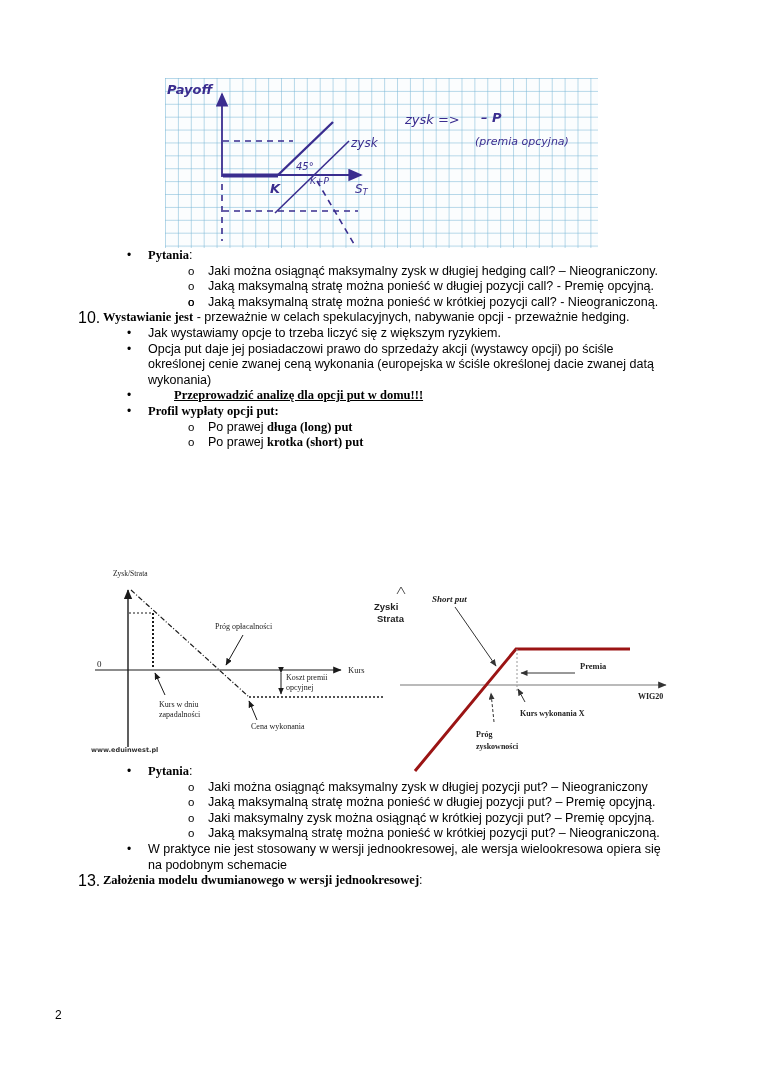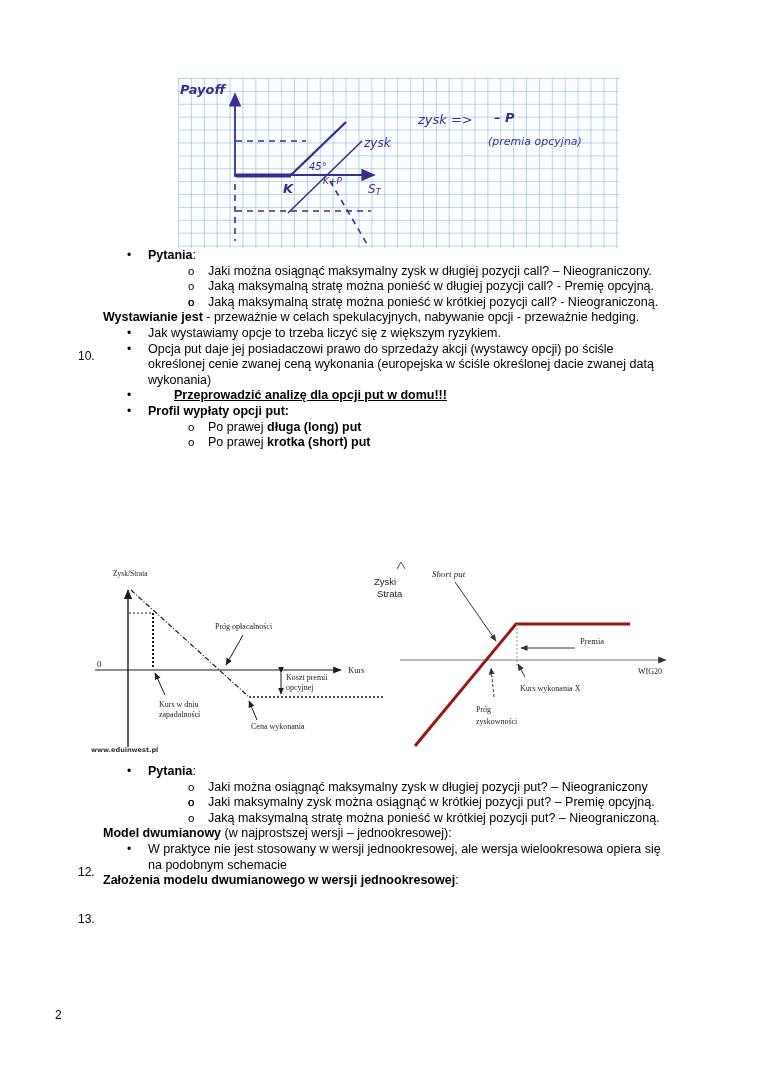--- a/index.html
+++ b/index.html
@@ -3,43 +3,42 @@
 <meta charset="utf-8">
 <style>
   html,body{margin:0;padding:0;}
   body{
     width:760px;height:1075px;background:#ffffff;position:relative;
     font-family:"Liberation Sans","DejaVu Sans",sans-serif;
     font-size:12.5px;color:#000;overflow:hidden;
   }
   
   .sketch{
-    position:absolute;left:178px;top:78px;width:433px;height:170px;
+    position:absolute;left:165px;top:78px;width:433px;height:170px;
     background-color:#fbfdfe;
     background-image:
       linear-gradient(to right, rgba(125,185,215,.55) 1px, transparent 1px),
       linear-gradient(to bottom, rgba(125,185,215,.55) 1px, transparent 1px);
     background-size:12.9px 12.9px;
-    padding-left:8px;
   }
   .sketch svg{position:absolute;left:0;top:0;}
   .ink{stroke:#3a2d8f;fill:none;}
   .ink-t{fill:#3a2d8f;font-family:"DejaVu Sans",sans-serif;font-style:italic;}
 
   
   .doc-block{position:absolute;left:0;width:760px;line-height:15.6px;}
   .row{position:relative;}
   .m{position:absolute;top:0;}
   .lvl-b > .m{left:127px;font-size:12px;}
   .lvl-b > .t{display:block;margin-left:148px;width:513px;}
   .lvl-o > .m{left:188px;font-size:11.5px;}
   .lvl-o > .t{display:block;margin-left:208px;width:455px;}
-  .lvl-n > .m{left:78px;font-size:12px;margin-top:39px;}
+  .lvl-n > .m{left:78px;font-size:16px;}
   .lvl-n > .t{display:block;margin-left:103px;width:580px;}
-  b{font-weight:bold;}
+  b{font-weight:bold;font-family:Liberation Serif, serif;}
   .ul-line{text-decoration:underline;margin-left:26px;}
 
   .chart{position:absolute;}
   .pageno{position:absolute;left:55px;top:1008px;font-size:12px;}
 </style>
 </head>
 <body>
 
 <div class="sketch">
   <svg width="433" height="170" viewBox="0 0 433 170">
@@ -75,21 +74,21 @@
   </svg>
 </div>
 
 <div class="doc-block" style="top:248px;">
   <div class="row lvl-b">
     <span class="m">•</span>
     <span class="t"><b>Pytania</b><span>:</span></span>
   </div>
   <div class="row lvl-o">
     <span class="m">o</span>
-    <span class="t">Jaki można osiągnąć maksymalny zysk w długiej pozycji call? – Nieograniczony.</span>
+    <span class="t">Jaki można osiągnąć maksymalny zysk w długiej hedging call? – Nieograniczony.</span>
   </div>
   <div class="row lvl-o">
     <span class="m">o</span>
     <span class="t">Jaką maksymalną stratę można ponieść w długiej pozycji call? - Premię opcyjną.</span>
   </div>
   <div class="row lvl-o">
     <span class="m">o</span>
   </div>
   <div class="row lvl-o">
     <span class="m">o</span>
@@ -156,21 +155,21 @@
     <text x="130" y="66" font-family="Liberation Serif,serif" font-size="8" fill="#222">Próg opłacalności</text>
     <text x="201" y="117" font-family="Liberation Serif,serif" font-size="8" fill="#222">Koszt premii</text>
     <text x="201" y="127" font-family="Liberation Serif,serif" font-size="8" fill="#222">opcyjnej</text>
     <text x="74" y="144" font-family="Liberation Serif,serif" font-size="8" fill="#222">Kurs w dniu</text>
     <text x="74" y="154" font-family="Liberation Serif,serif" font-size="8" fill="#222">zapadalności</text>
     <text x="166" y="166" font-family="Liberation Serif,serif" font-size="8" fill="#222">Cena wykonania</text>
     <text x="6" y="189" font-family="DejaVu Sans,sans-serif" font-size="6.5" font-weight="bold" fill="#333">www.eduinwest.pl</text>
   </svg>
 </div>
 
-<div class="chart" style="left:370px;top:556px;width:312px;height:200px;">
+<div class="chart" style="left:370px;top:581px;width:312px;height:200px;font-weight:bold;">
   <svg width="312" height="200" viewBox="0 0 312 200">
     <defs>
       <marker id="aR" markerWidth="8" markerHeight="7" refX="6.5" refY="3" orient="auto">
         <path d="M0,0 L7,3 L0,6 z" fill="#333"></path>
       </marker>
     </defs>
 
     <polyline points="27,13 31,6 35,13" fill="none" stroke="#555" stroke-width="1"></polyline>
 
     <line x1="30" y1="104" x2="296" y2="104" stroke="#777" stroke-width="1.2" marker-end="url(#aR)"></line>
@@ -202,34 +201,31 @@
   <div class="row lvl-b">
     <span class="m">•</span>
     <span class="t"><b>Pytania</b><span>:</span></span>
   </div>
   <div class="row lvl-o">
     <span class="m">o</span>
     <span class="t">Jaki można osiągnąć maksymalny zysk w długiej pozycji put? – Nieograniczony</span>
   </div>
   <div class="row lvl-o">
     <span class="m">o</span>
+    <span class="t">Jaką maksymalną stratę można ponieść w długiej pozycji put? – Premię opcyjną.</span>
   </div>
   <div class="row lvl-o">
     <span class="m">o</span>
     <span class="t">Jaki maksymalny zysk można osiągnąć w krótkiej pozycji put? – Premię opcyjną.</span>
   </div>
   <div class="row lvl-o">
     <span class="m">o</span>
     <span class="t">Jaką maksymalną stratę można ponieść w krótkiej pozycji put? – Nieograniczoną.</span>
   </div>
 
-  <div class="row lvl-n">
-    <span class="m">12.</span>
-    <span class="t"><b>Model dwumianowy</b><span> (w najprostszej wersji – jednookresowej):</span></span>
-  </div>
   <div class="row lvl-b">
     <span class="m">•</span>
     <span class="t">W praktyce nie jest stosowany w wersji jednookresowej, ale wersja wielookresowa opiera się na podobnym schemacie</span>
   </div>
 
   <div class="row lvl-n">
     <span class="m">13.</span>
     <span class="t"><b>Założenia modelu dwumianowego w wersji jednookresowej</b><span>:</span></span>
   </div>
 </div>

